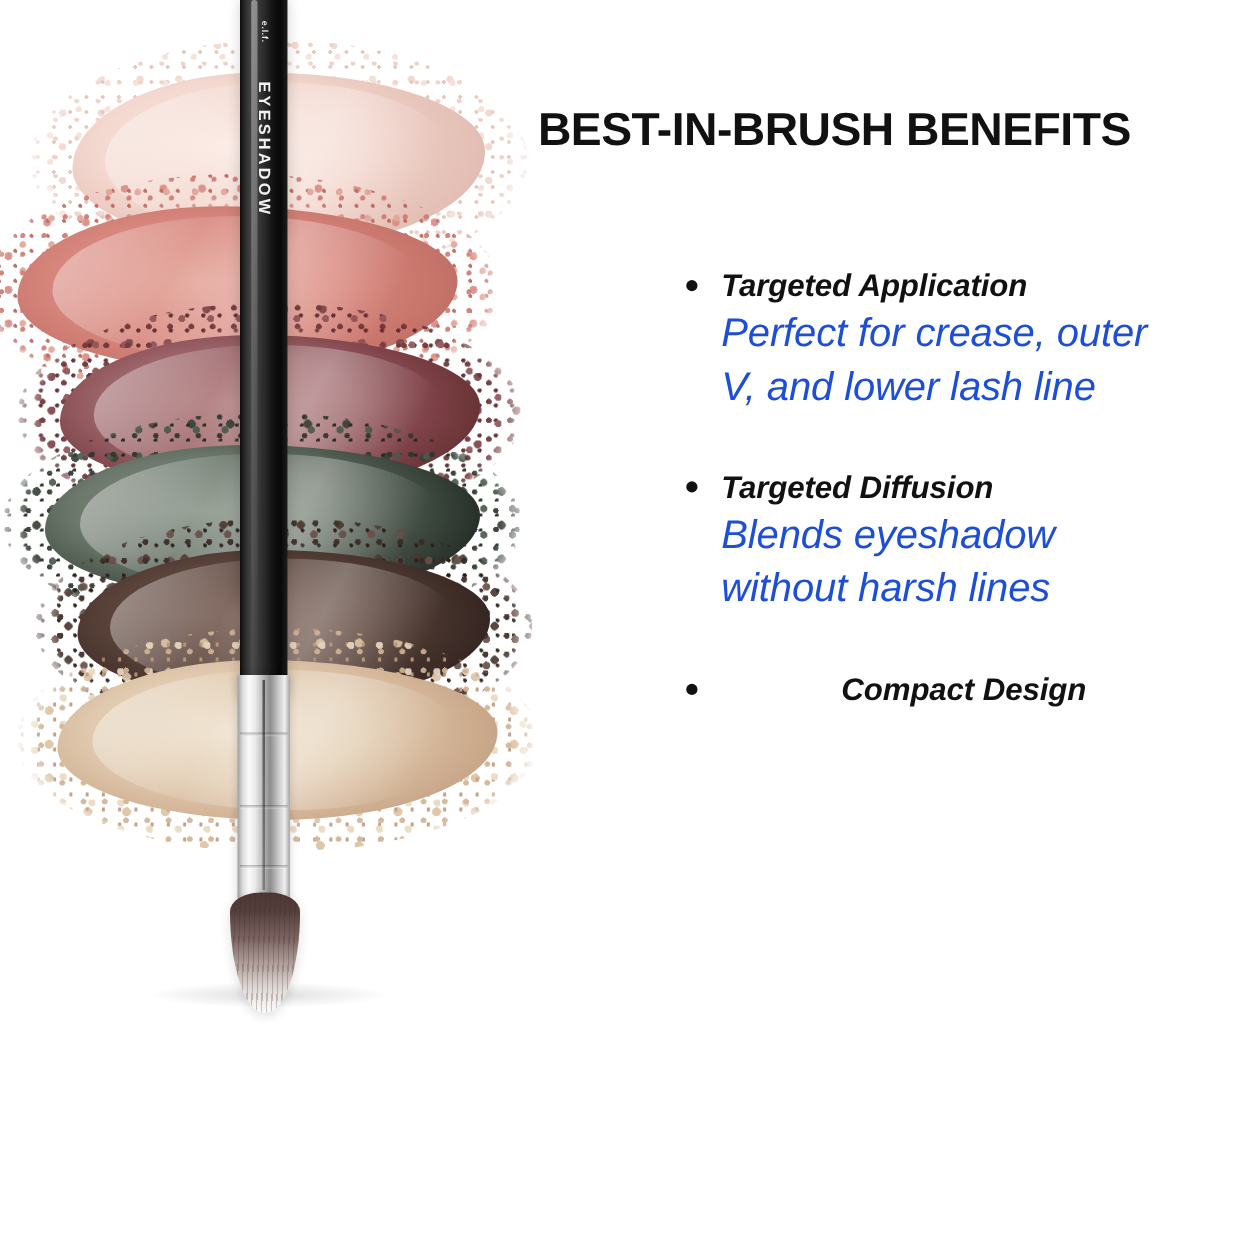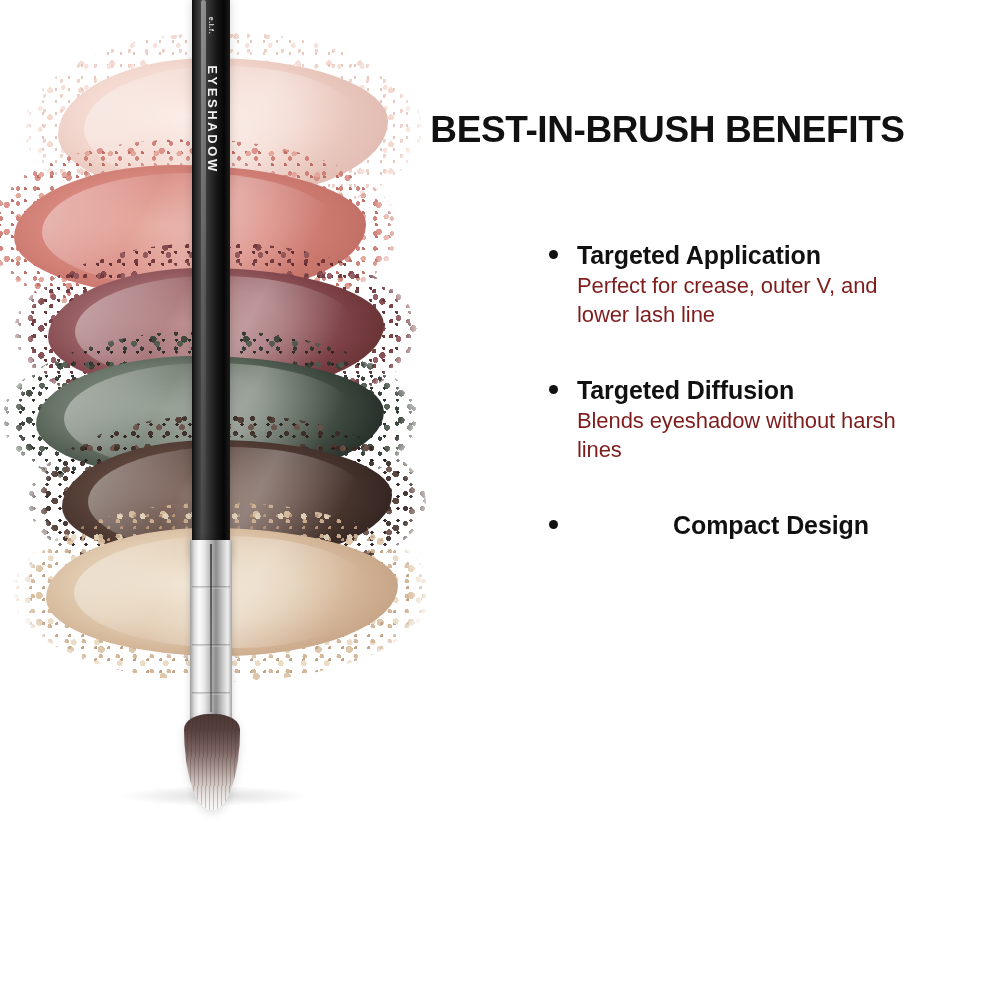--- a/index.html
+++ b/index.html
@@ -299,21 +299,21 @@
     width: 190px;
     height: 20px;
     border-radius: 50%;
     background: radial-gradient(ellipse at center, rgba(0,0,0,.13), rgba(0,0,0,0) 72%);
   }
 
   
   .content {
     position: absolute;
     left: 385px;
-    top: 110px;
+    top: 84px;
     width: 580px;
   }
 
   .headline {
     font-size: 37px;
     font-weight: 700;
     letter-spacing: -0.4px;
     color: #111111;
     text-align: center;
     width: 565px;
@@ -323,20 +323,21 @@
   .benefit-list {
     margin-top: 88px;
     margin-left: 160px;
     list-style: none;
   }
 
   .benefit-item {
     position: relative;
     margin-bottom: 44px;
     padding-left: 32px;
+    font-style: italic;
   }
   .benefit-item:last-child { margin-bottom: 0; text-align: center; }
 
   .benefit-bullet {
     position: absolute;
     left: 4px;
     top: 11px;
     width: 9px;
     height: 9px;
     border-radius: 50%;
@@ -347,23 +348,23 @@
     display: block;
     font-size: 25px;
     font-weight: 700;
     color: #111111;
     line-height: 1.28;
     letter-spacing: -0.1px;
   }
 
   .benefit-desc {
     display: block;
-    font-size: 22px;
+    font-size: 32px;
     font-weight: 400;
-    color: #7f1d1d;
+    color: #1d4ed8;
     line-height: 1.34;
     letter-spacing: -0.1px;
     max-width: 345px;
   }
 </style>
 </head>
 <body>
 
 <div id="page">
 

